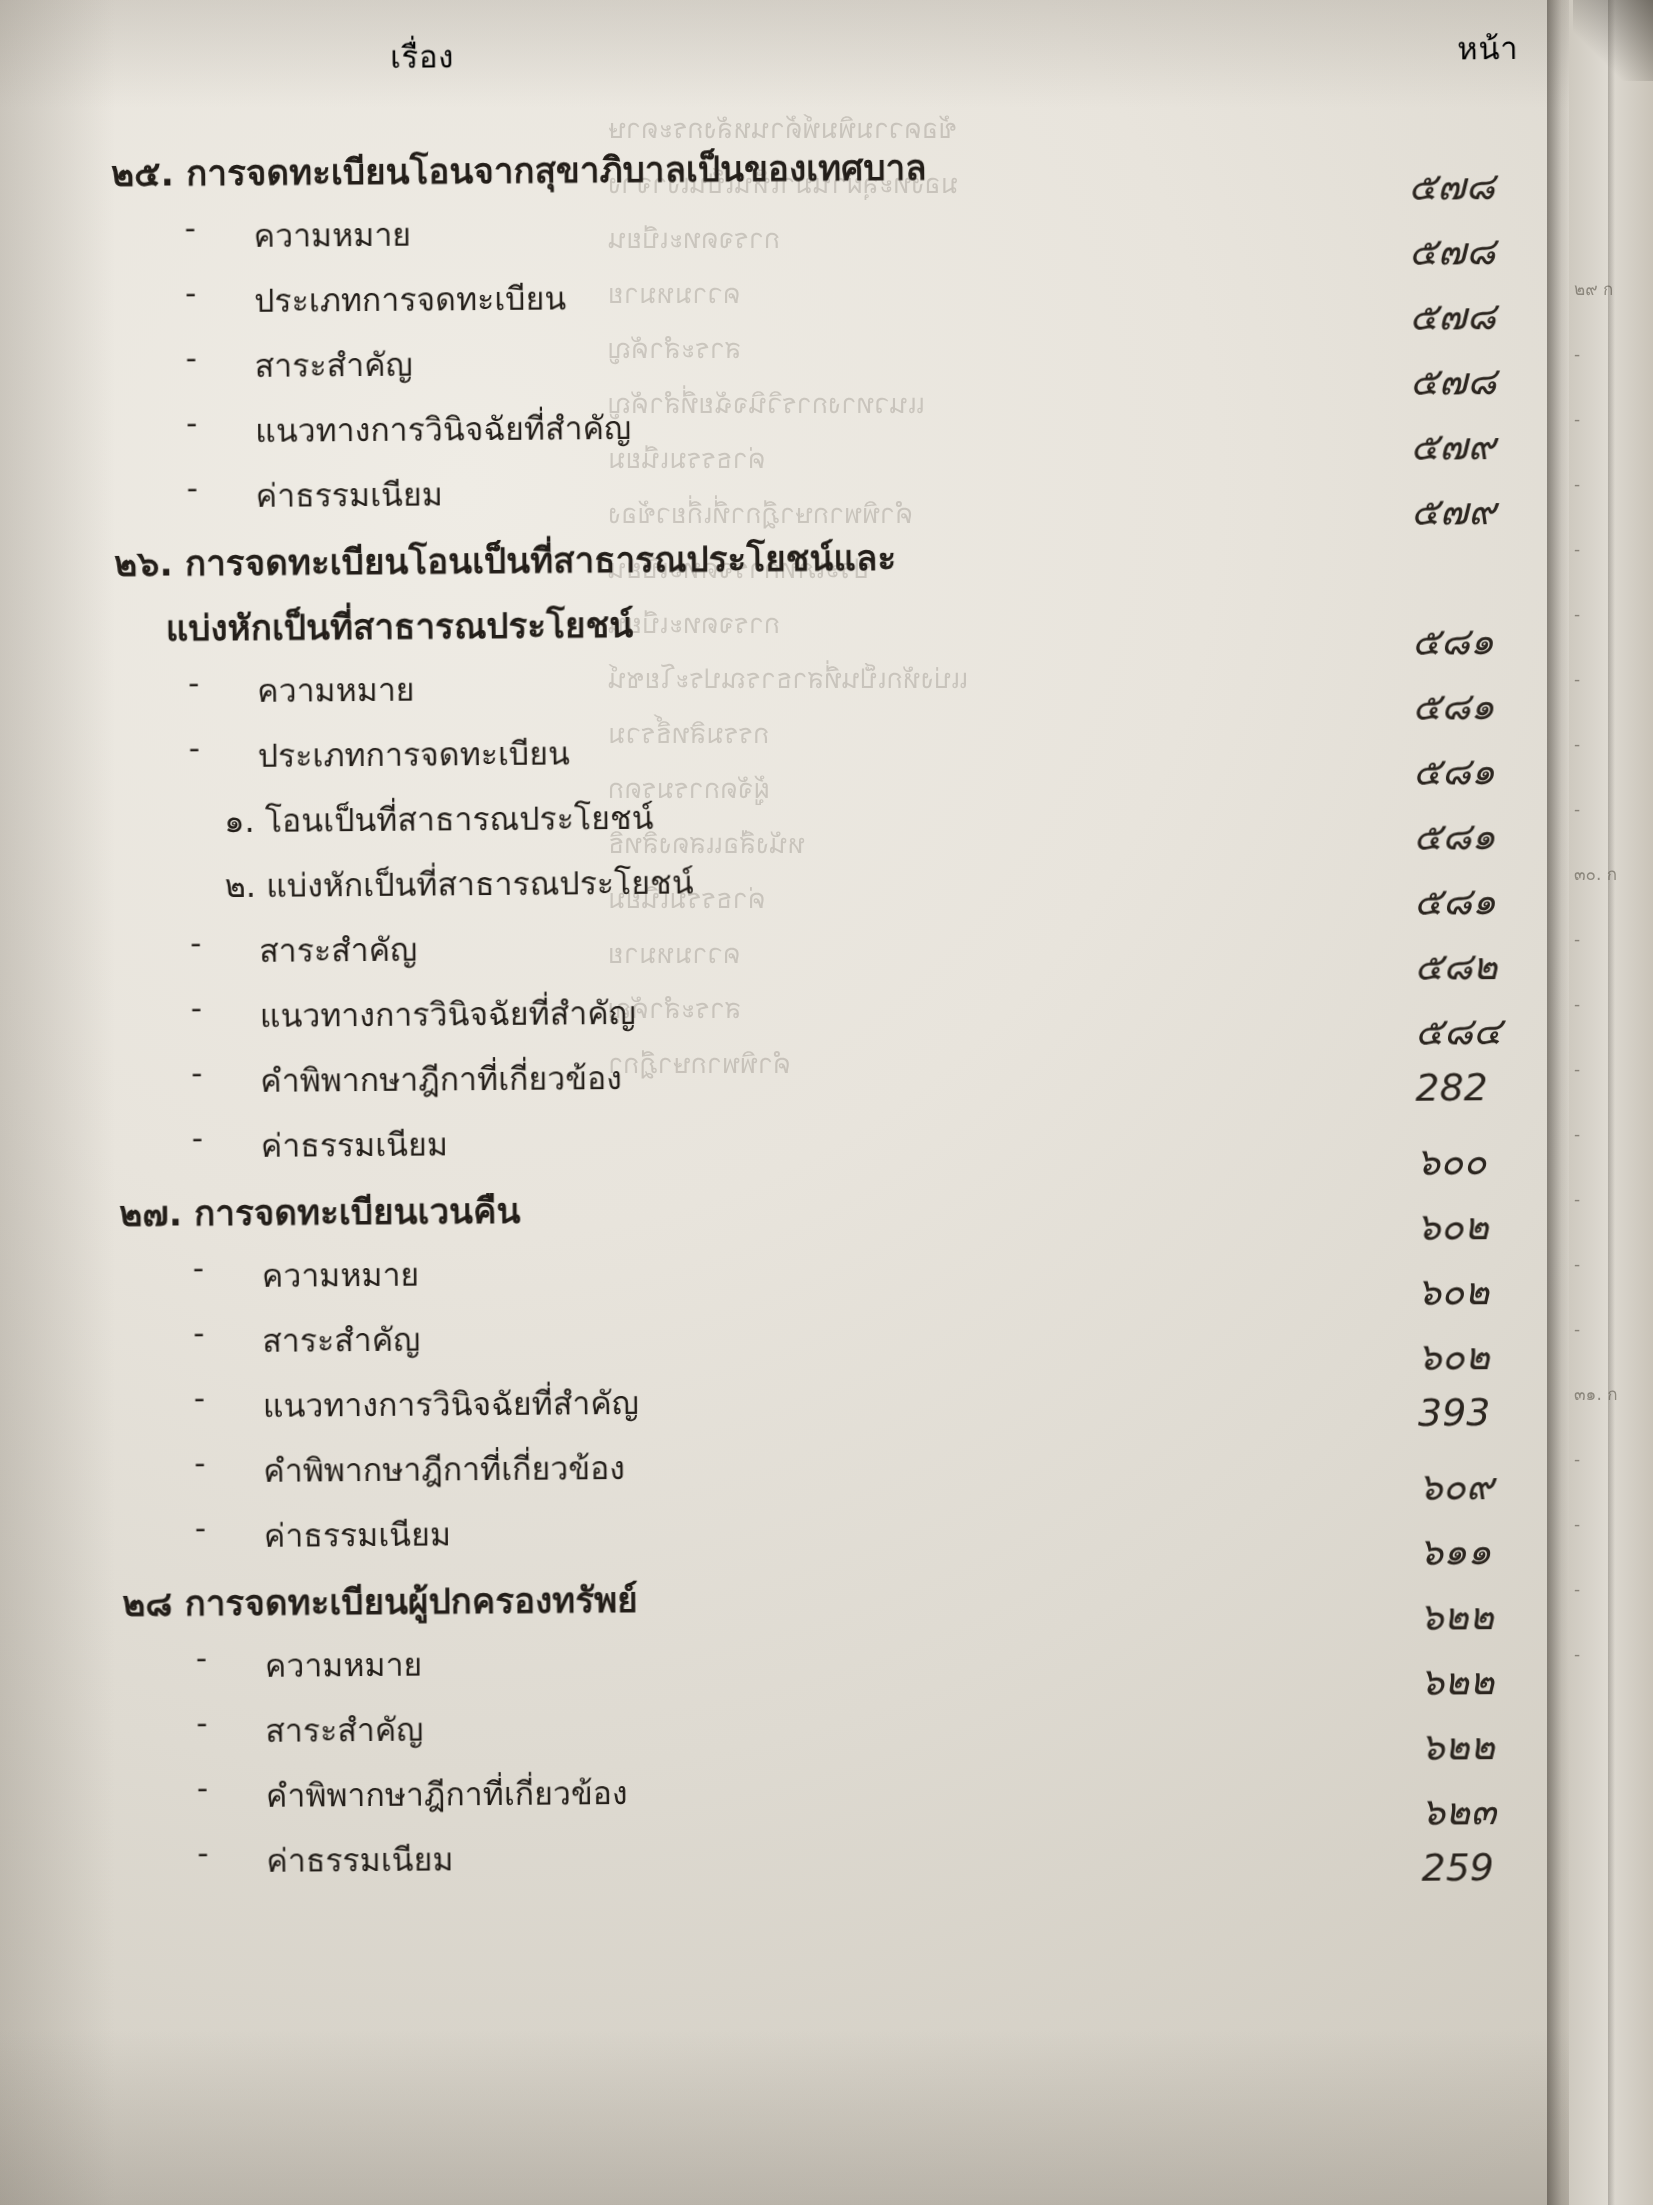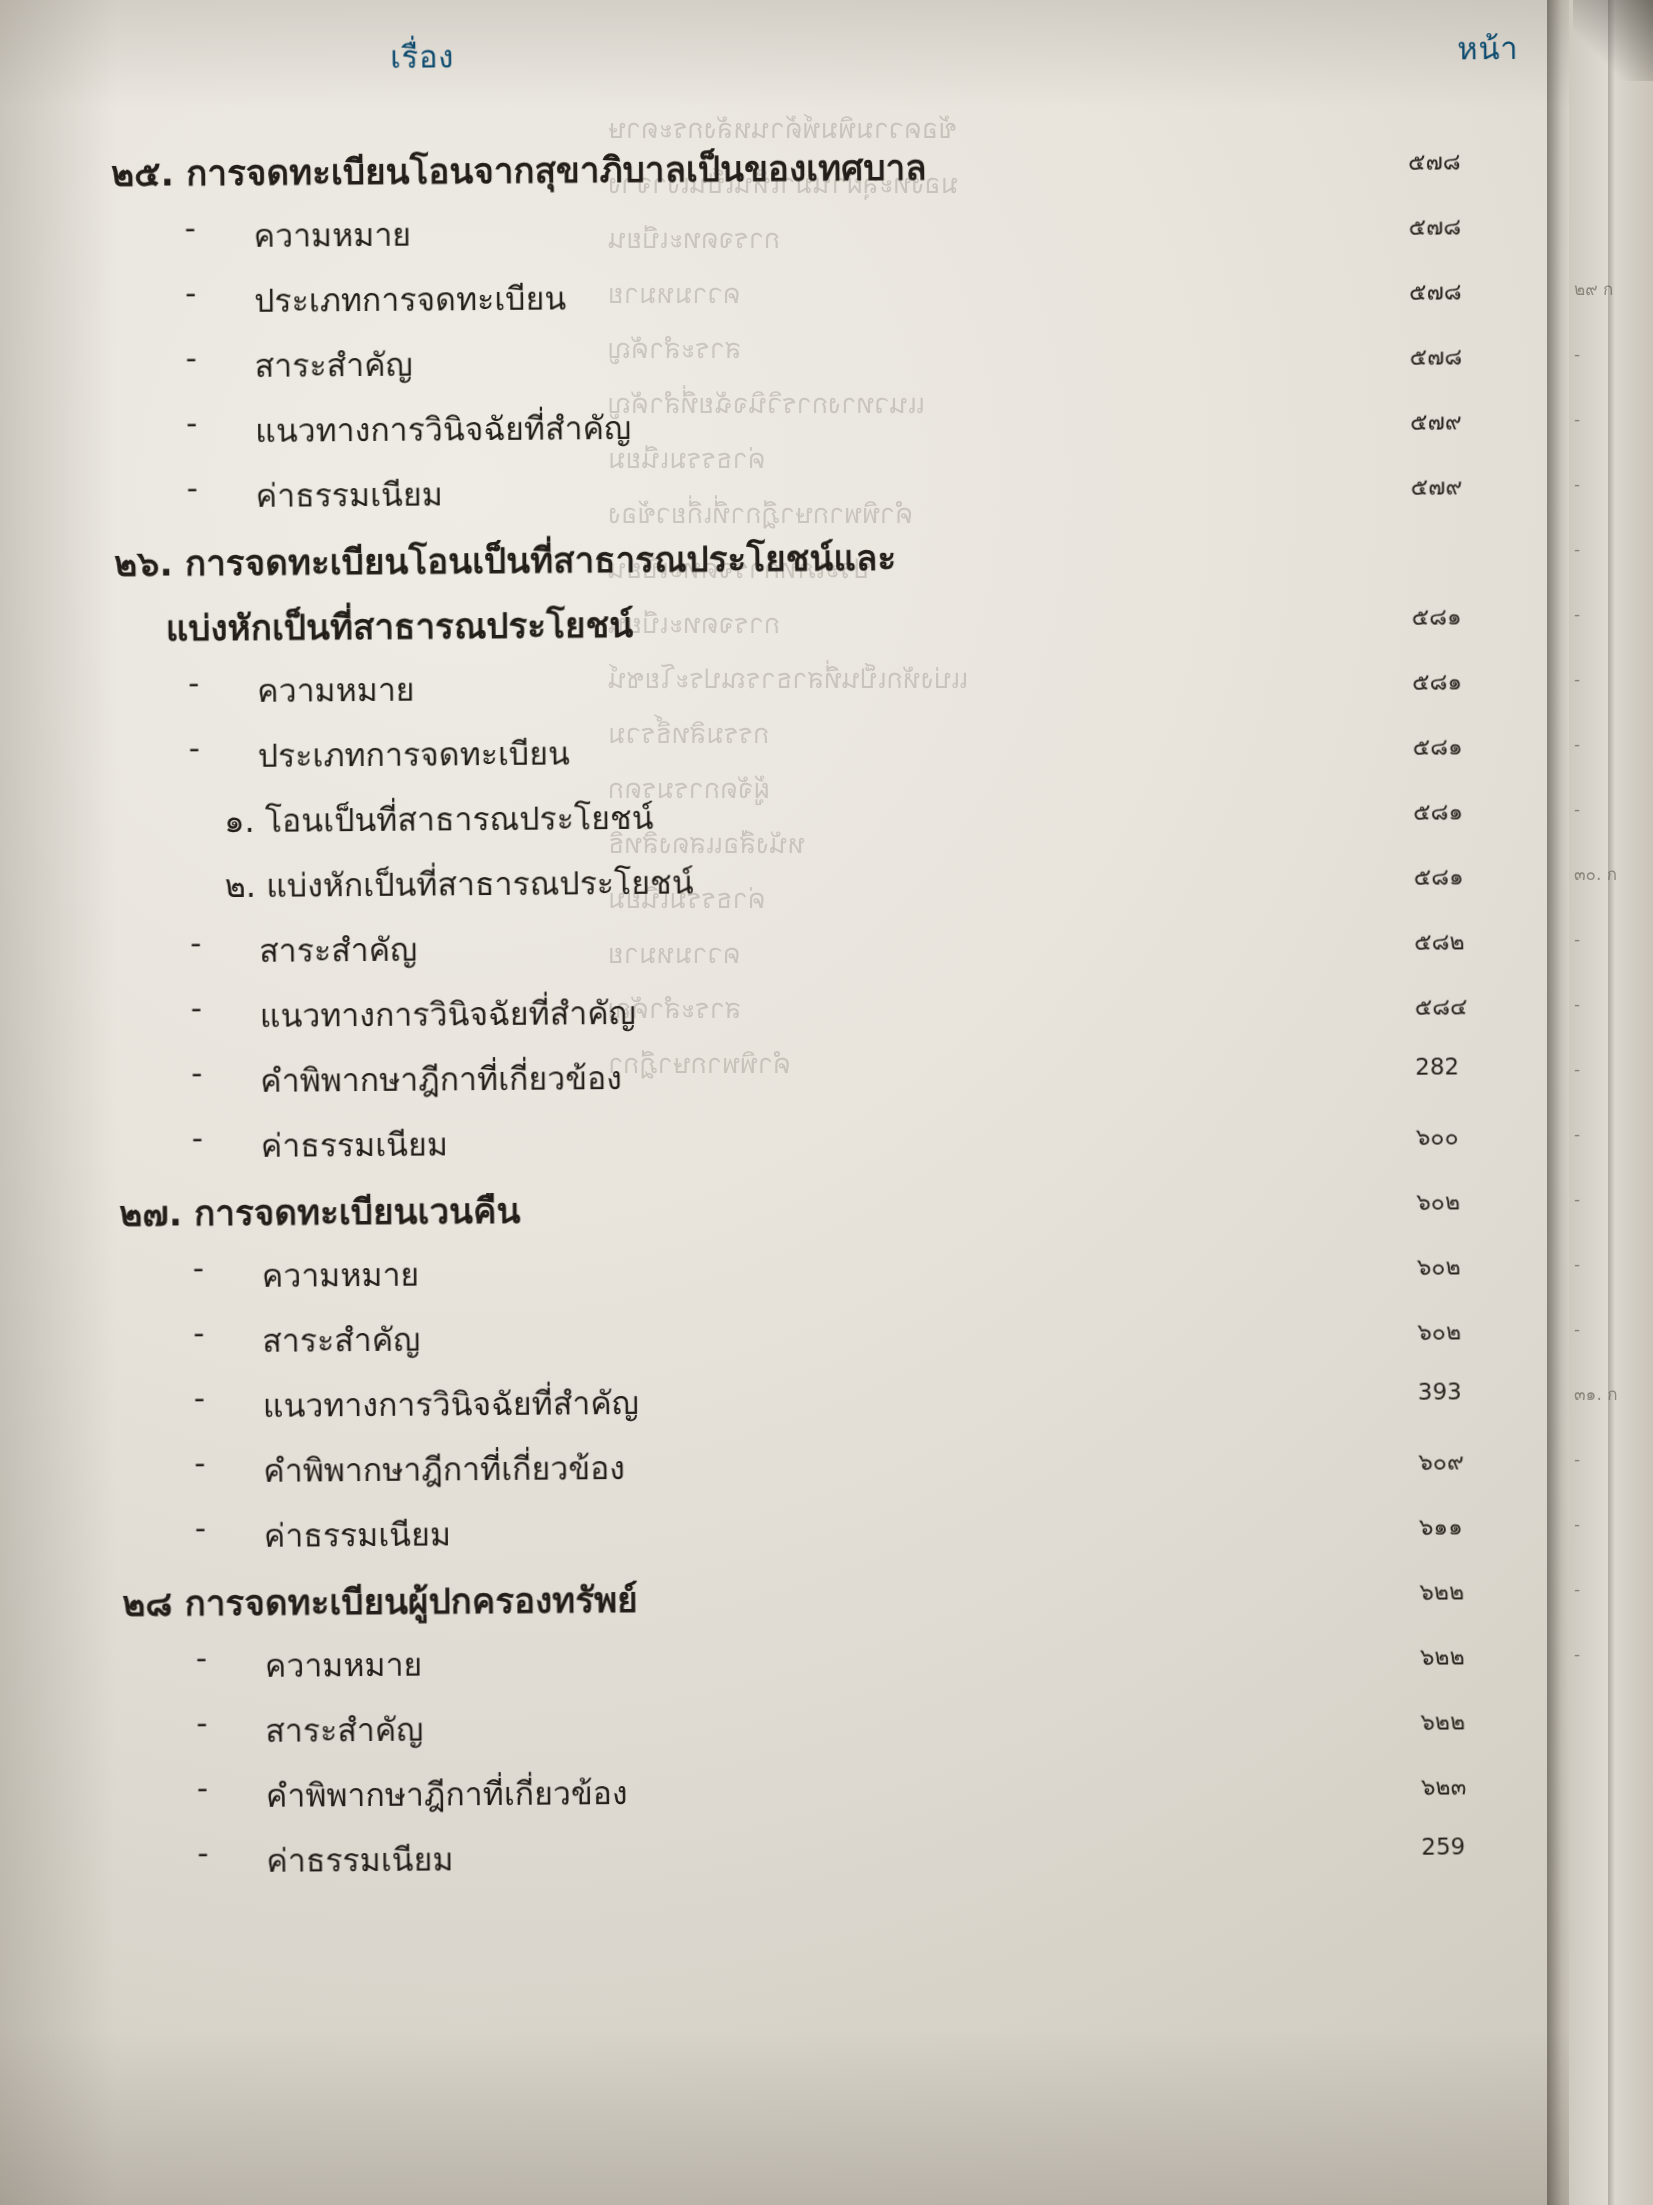--- a/index.html
+++ b/index.html
@@ -94,21 +94,21 @@
     left: 0; top: 0;
     width: 1547px;
     height: 2205px;
     color: #241f1a;
   }
   .hdr {
     position: absolute;
     top: 30px;
     font-size: 31px;
     letter-spacing: 0.7px;
-    color: #0c4a6e;
+    color: #000000;
     font-family: Liberation Mono, monospace;
   }
   .hdr-subject { left: 395px; }
   .hdr-page { left: 1426px; margin-left: 36px; }
 
   .toc {
     position: absolute;
     left: 0;
     top: 142px;
     width: 1547px;
@@ -120,23 +120,24 @@
   .label {
     position: absolute;
     left: 0;
     top: 0;
     white-space: nowrap;
     color: #231e19;
   }
   .pg {
     position: absolute;
     left: 1412px;
-    top: 8px;
-    font-size: 23px;
+    top: 20px;
+    font-size: 38px;
     color: #2b251f;
+    font-style: italic;
   }
   .lvl1 {
     font-size: 35px;
     font-weight: bold;
     padding-left: 115px;
   }
   .lvl1b {
     font-size: 35px;
     font-weight: bold;
     padding-left: 166px;

